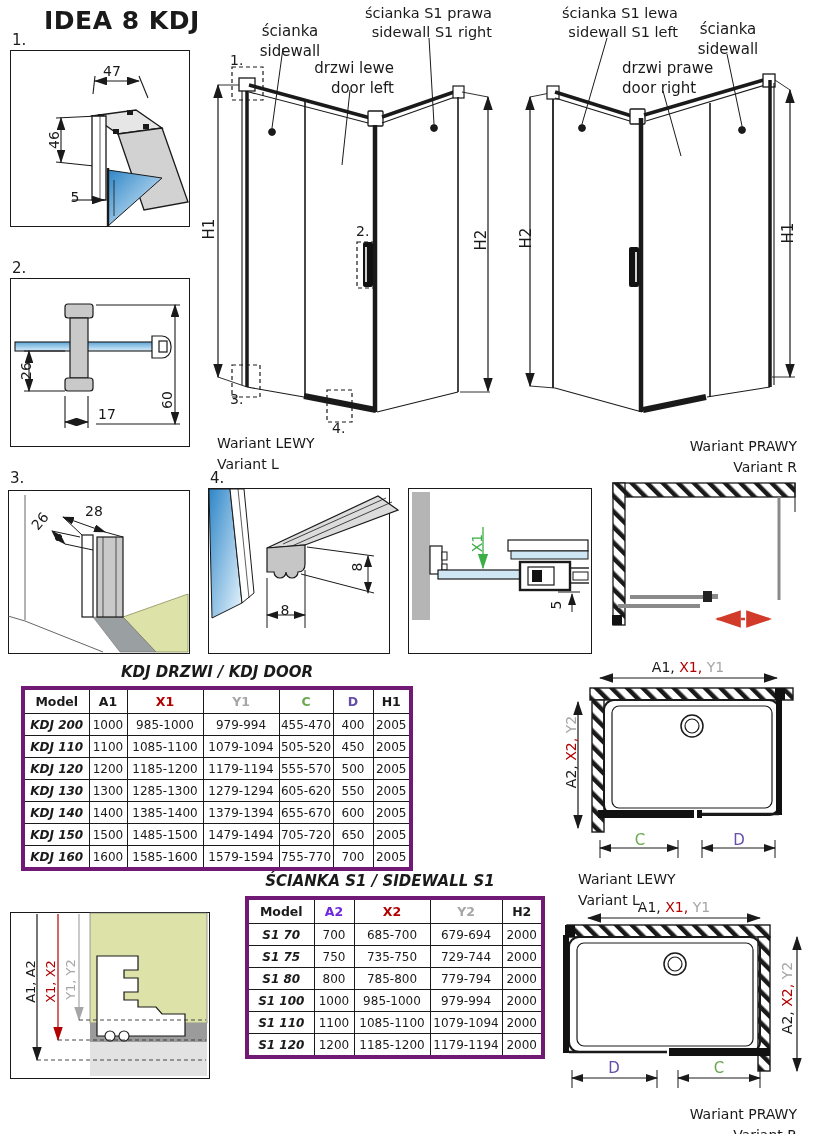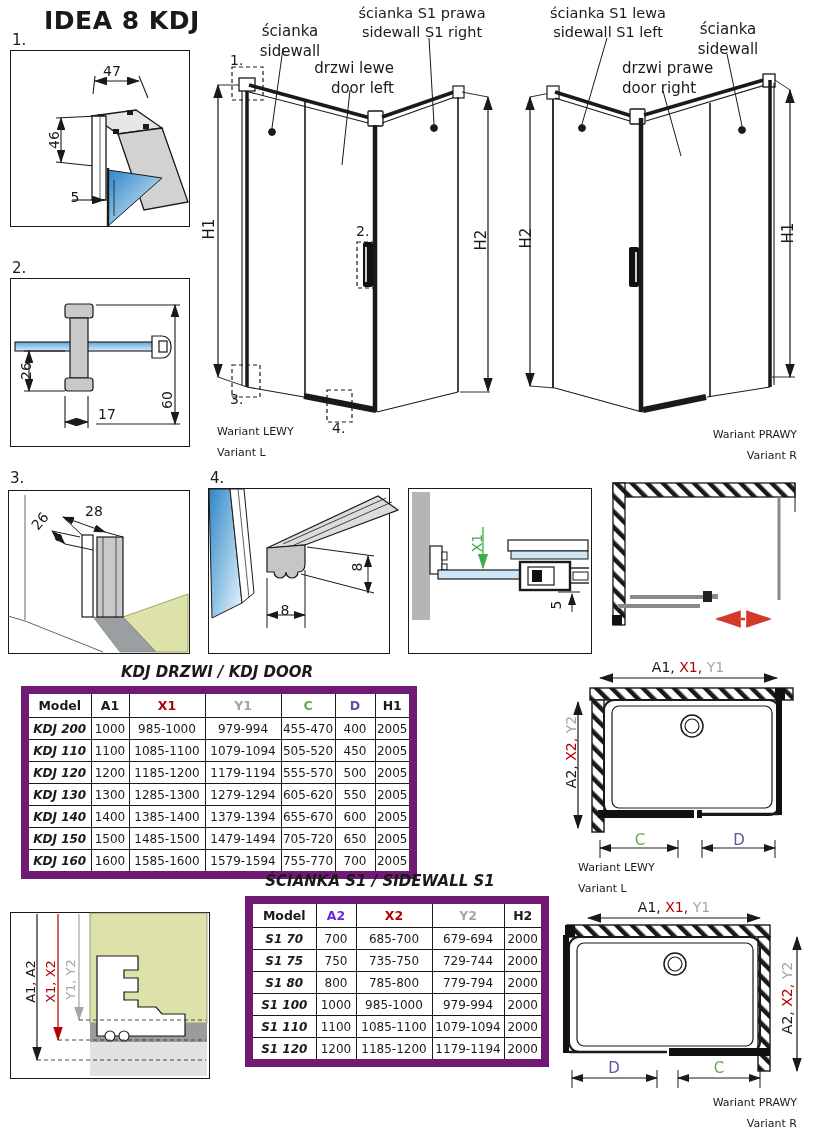--- a/index.html
+++ b/index.html
@@ -6,29 +6,29 @@
   .page{position:relative;width:828px;height:1134px;background:#fff;overflow:hidden;
         font-family:"DejaVu Sans","Liberation Sans",sans-serif;color:#1a1a1a;}
   .abs{position:absolute;}
   .title{font-size:25px;font-weight:700;letter-spacing:.5px;}
   .dbox{position:absolute;border:1.6px solid #1a1a1a;background:#fff;}
   .dlabel{position:absolute;font-size:15px;}
   .marker{position:absolute;font-size:14px;}
   .dim{position:absolute;font-size:14px;text-align:center;white-space:nowrap;}
   .rot{transform:rotate(-90deg);}
   .lbl{position:absolute;font-size:15px;line-height:20px;text-align:center;}
-  .lbl.sm{font-size:14.5px;line-height:19px;}
-  .cap{position:absolute;font-size:11px;line-height:21px;font-weight:500;}
+  .lbl.sm{font-size:14.5px;line-height:19px;text-align:right;}
+  .cap{position:absolute;font-size:14px;line-height:21px;font-weight:500;margin-top:12px;}
   .red{color:#b30000;} .gray{color:#a6a6a6;} .green{color:#6aa84f;} .purple{color:#674ea7;} .dgreen{color:#3cae47;}
   .ttitle{position:absolute;font-size:15px;font-weight:700;font-style:italic;text-align:center;}
   table.spec{border-collapse:collapse;table-layout:fixed;background:#fff;}
   table.spec th,table.spec td{border:1px solid #1a1a1a;text-align:center;vertical-align:middle;
       font-size:12px;padding:0;height:21px;overflow:hidden;}
   table.spec th{font-size:12.5px;font-weight:700;height:23px;}
-  table.spec{border:8px solid #701a75;}
+  table.spec{border:4px solid #701a75;}
   table.spec td.model{font-weight:700;font-style:italic;}
   svg{position:absolute;overflow:visible;}
 </style>
 </head>
 <body>
 
 <div class="page">
 
   <svg width="0" height="0" style="position:absolute" aria-hidden="true">
     <defs>

